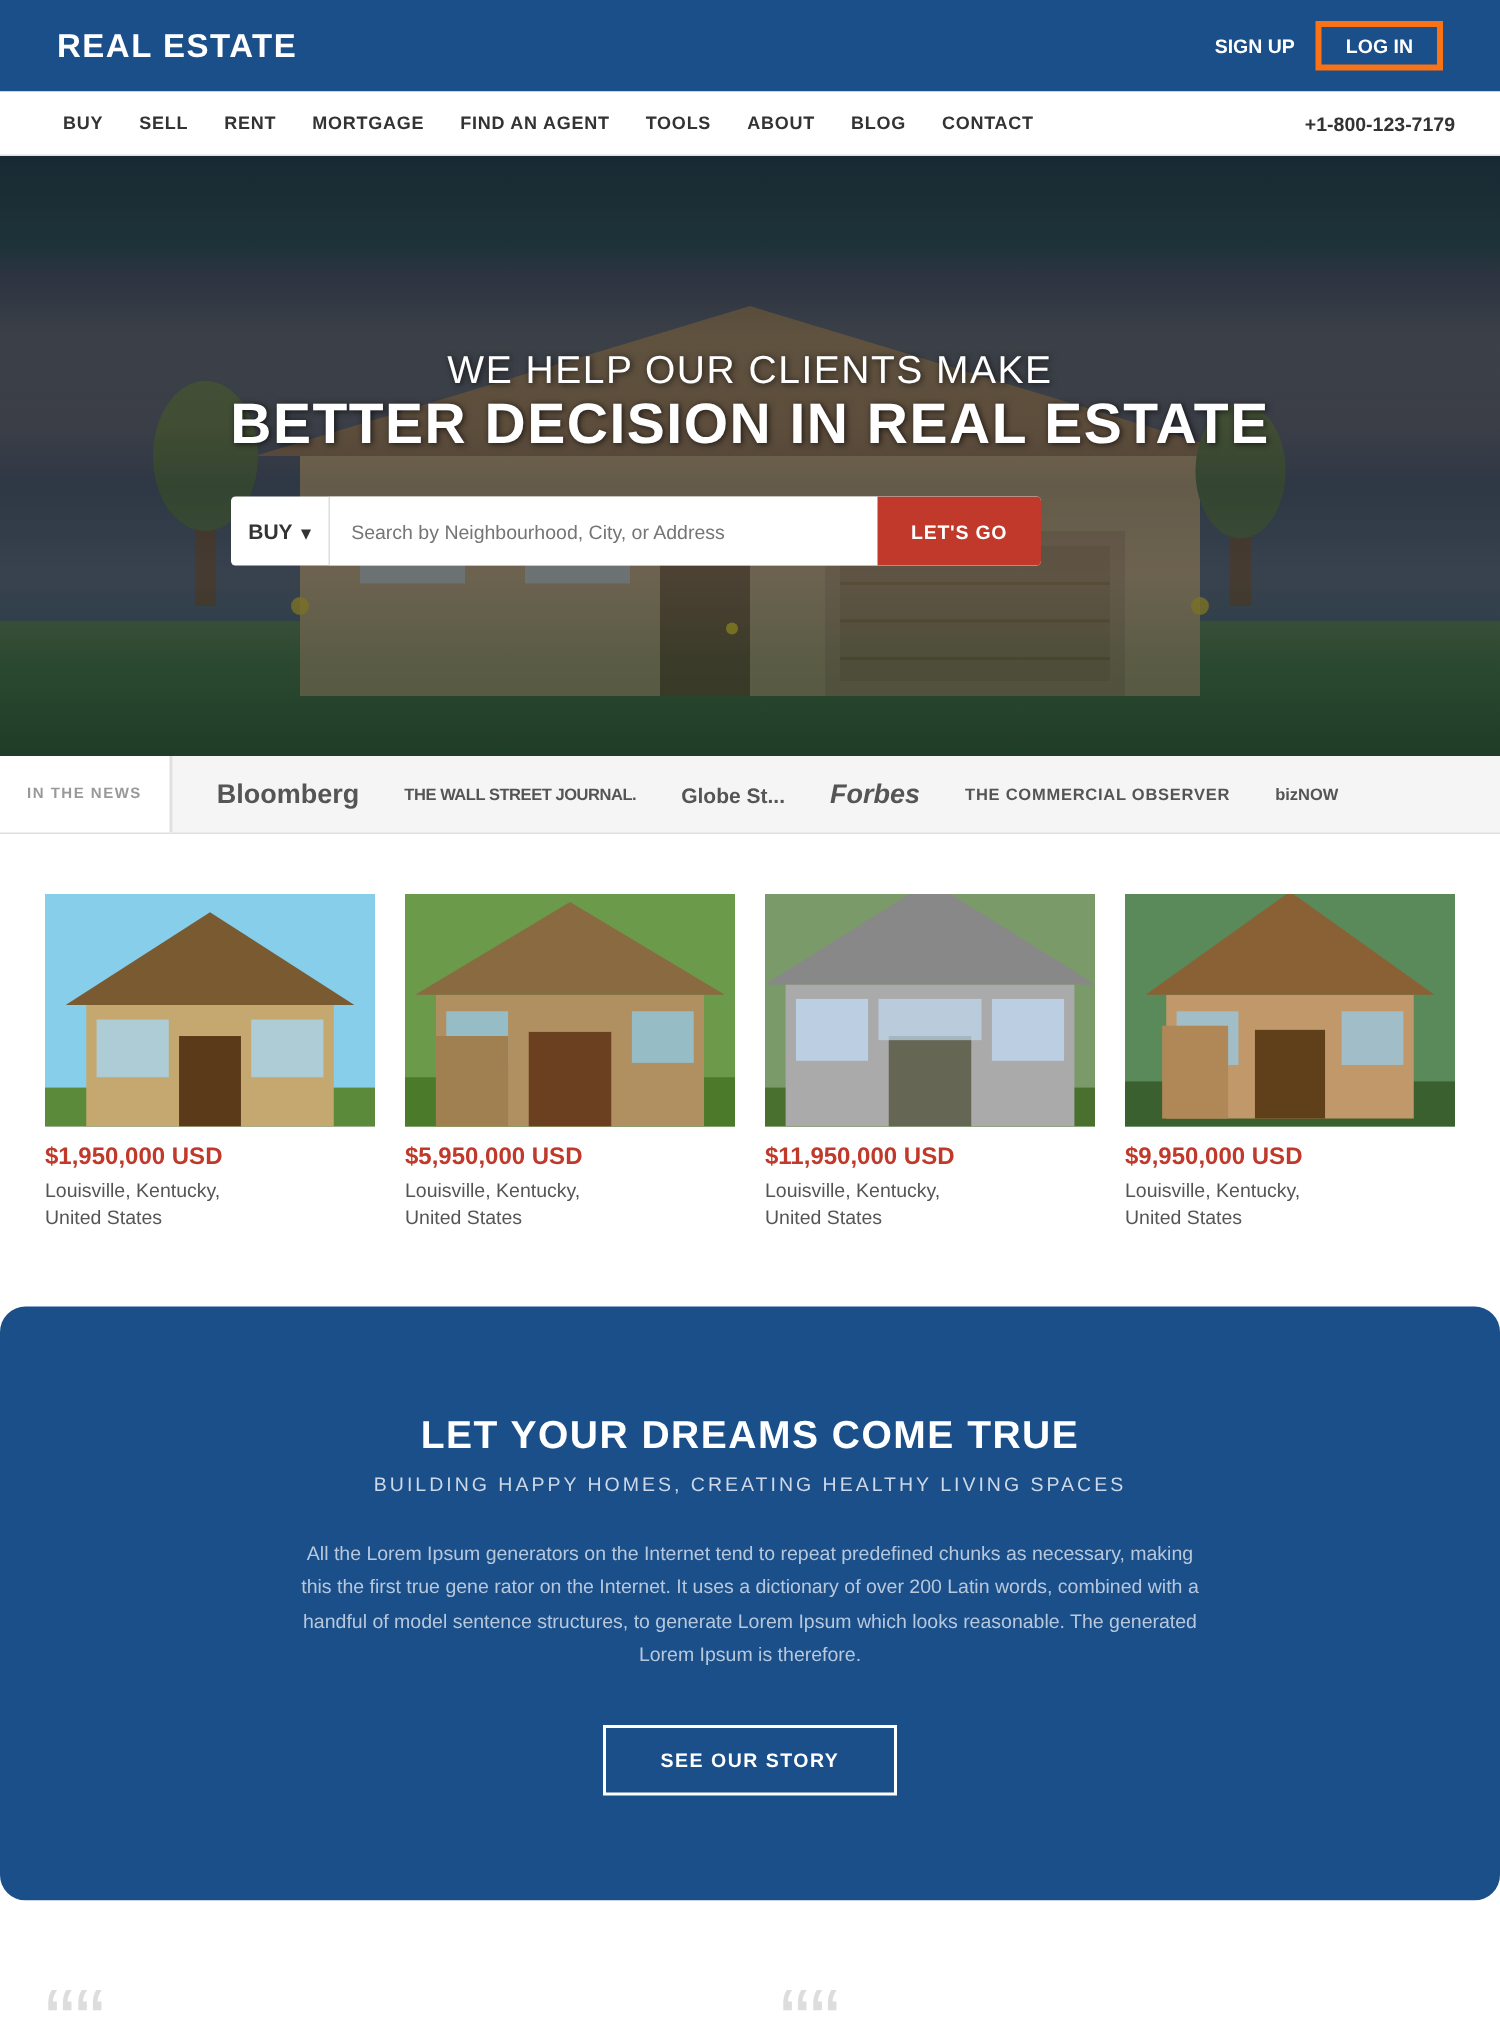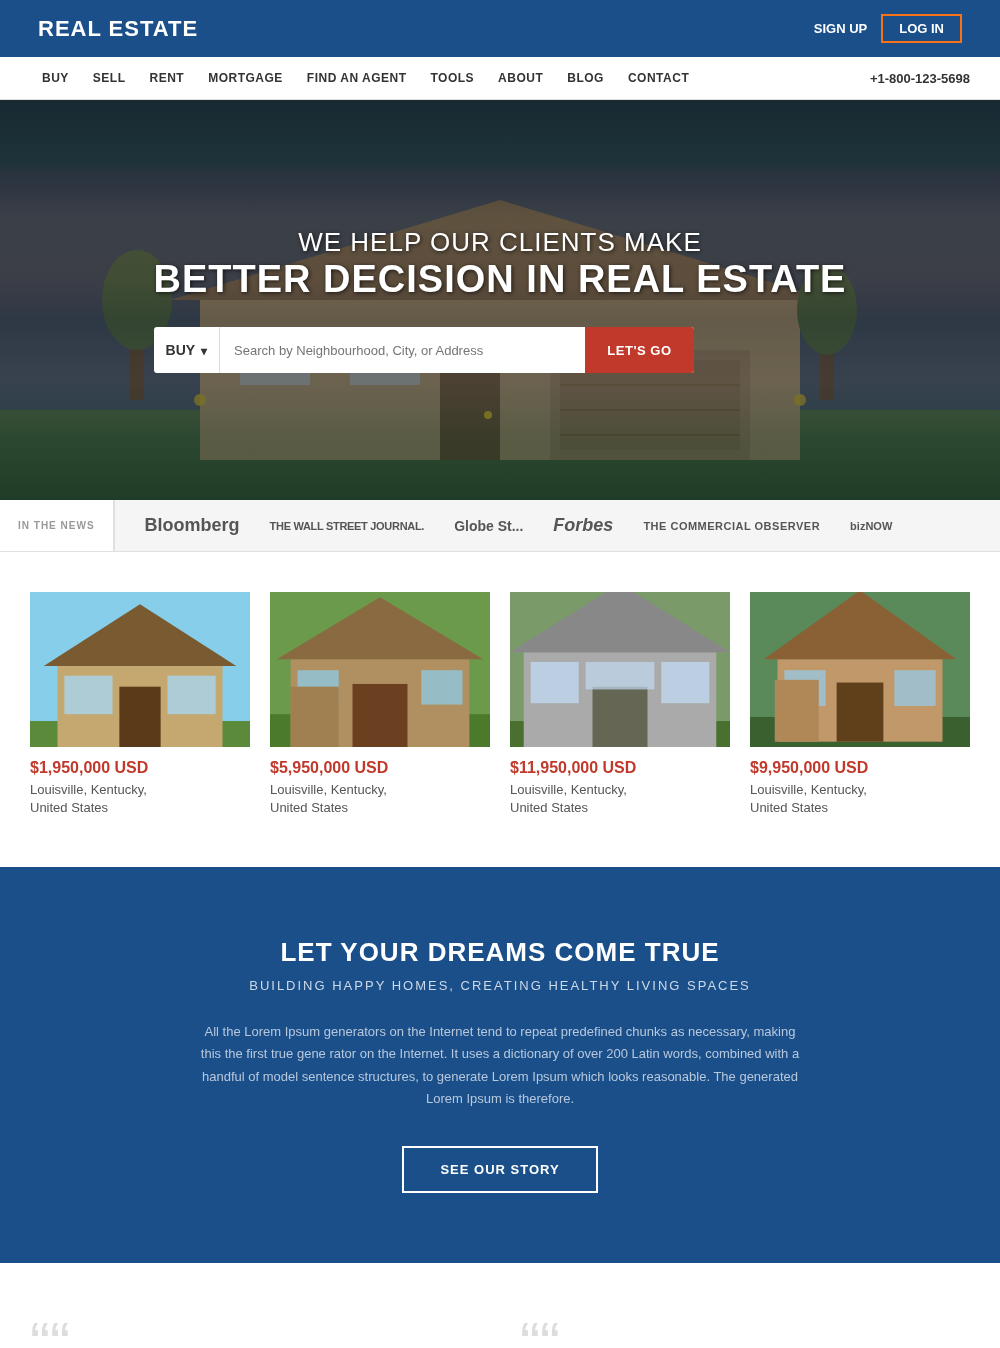--- a/index.html
+++ b/index.html
@@ -28,21 +28,21 @@
       color: #fff;
       font-size: 13px;
       font-weight: bold;
       text-decoration: none;
       cursor: pointer;
     }
     .header-login {
       color: #fff;
       font-size: 13px;
       font-weight: bold;
-      border: 2px solid #f97316;
+      border: 4px solid #f97316;
       padding: 5px 16px;
       cursor: pointer;
       background: transparent;
     }
 
     
     .nav {
       background: #fff;
       display: flex;
       align-items: center;
@@ -245,20 +245,21 @@
       margin-top: 4px;
       line-height: 1.4;
     }
 
     
     .dreams-section {
       background: #1a4f8a;
       color: #fff;
       text-align: center;
       padding: 70px 30px;
+      border-radius: 17px;
     }
     .dreams-title {
       font-size: 26px;
       font-weight: 900;
       letter-spacing: 1px;
       margin-bottom: 10px;
     }
     .dreams-subtitle {
       font-size: 13px;
       letter-spacing: 2px;
@@ -319,21 +320,21 @@
     <span class="nav-link">BUY</span>
     <span class="nav-link">SELL</span>
     <span class="nav-link">RENT</span>
     <span class="nav-link">MORTGAGE</span>
     <span class="nav-link">FIND AN AGENT</span>
     <span class="nav-link">TOOLS</span>
     <span class="nav-link">ABOUT</span>
     <span class="nav-link">BLOG</span>
     <span class="nav-link">CONTACT</span>
   </div>
-  <span class="nav-phone">+1-800-123-5698</span>
+  <span class="nav-phone">+1-800-123-7179</span>
 </nav>
 
 <section class="hero">
   <div class="hero-house"></div>
 
   <svg style="position:absolute;inset:0;width:100%;height:100%;z-index:0;opacity:0.35" viewBox="0 0 1000 400" preserveAspectRatio="xMidYMid slice">
     <defs>
       <linearGradient id="sky" x1="0" y1="0" x2="0" y2="1">
         <stop offset="0%" stop-color="#1a2a4a"></stop>
         <stop offset="100%" stop-color="#3a5a7a"></stop>

